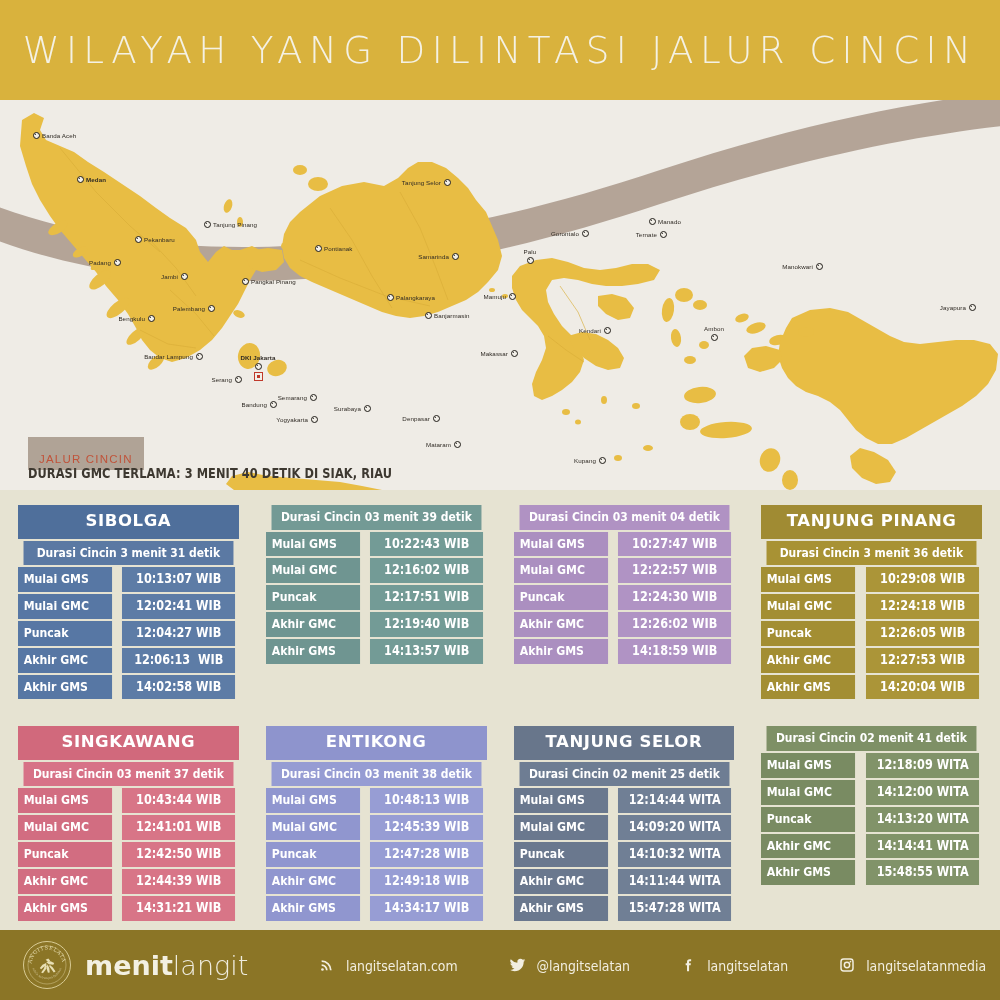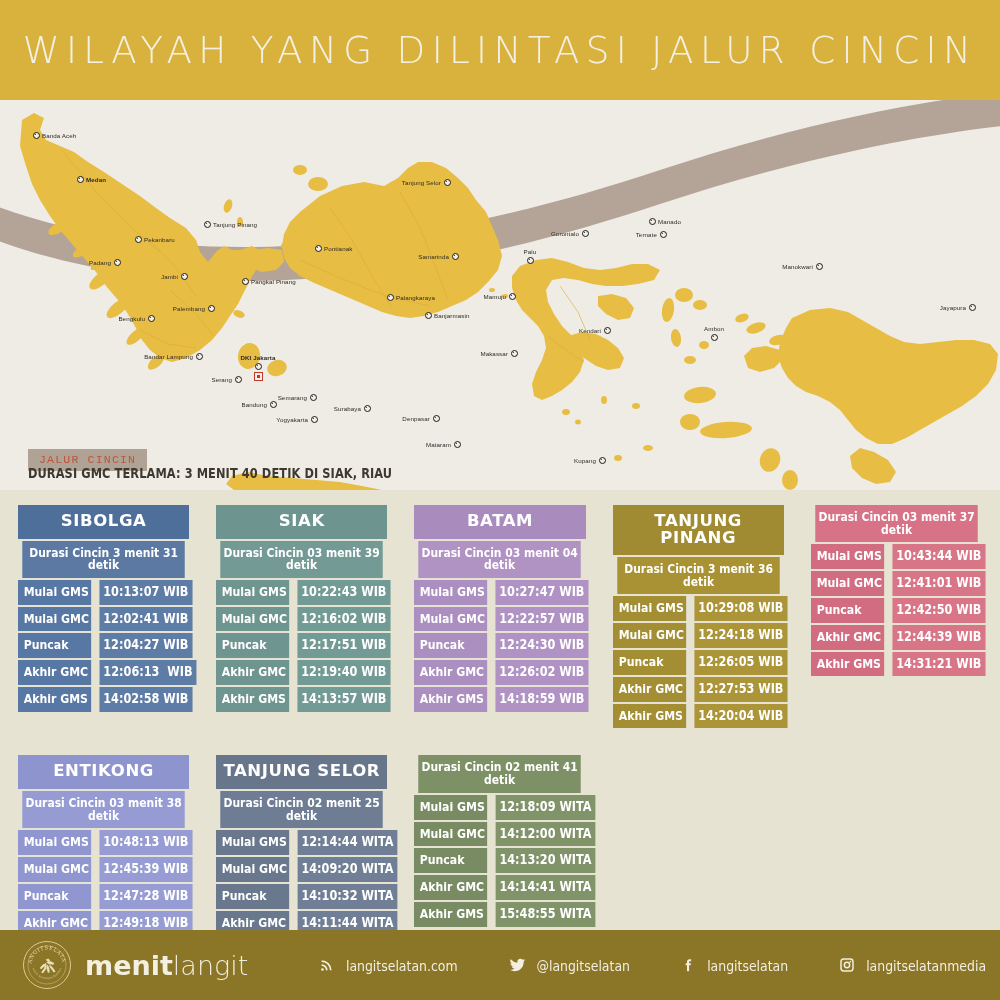--- a/index.html
+++ b/index.html
@@ -45,42 +45,41 @@
   .jkt-marker { position:absolute; width: 9px; height: 9px; background:#f2efe8;
              border: 1.6px solid #c0392b; }
   .jkt-marker::after { content:""; position:absolute; left:2px; top:2px;
              width:3px; height:3px; background:#c0392b; }
 
   
   .legend-chip {
     position: absolute; left: 28px; top: 437px;
     background: #b0a396; color: #c0533a;
     font-size: 11.5px; letter-spacing: 1.2px; font-weight: 400;
-    padding: 4px 11px 5px 11px;
-    font-family: Liberation Mono, monospace;
-    margin-top: 12px;
+    padding: 16px 11px 5px 11px;
+    font-family: Liberation Sans, sans-serif;
   }
   .legend-caption {
     position: absolute; left: 28px; top: 465px;
     color: #3d3830; font-size: 13.6px; font-weight: 700;
     letter-spacing: 0.1px;
     font-family: "DejaVu Sans Condensed","DejaVu Sans", sans-serif;
     transform: scaleX(0.93); transform-origin: left center;
   }
 
   
   .cards-section {
     position: absolute; left: 0; top: 490px; width: 1000px; height: 440px;
     background: #e6e3d2;
   }
   .cards-grid {
     position: absolute; left: 18px; top: 15px;
     width: 964px;
     display: grid;
-    grid-template-columns: repeat(5, 1fr);
+    grid-template-columns: repeat(4, 1fr);
     column-gap: 18px; row-gap: 13px; gap: 27px;
   }
   .card { display: flex; flex-direction: column; gap: 2px; }
   .card-title {
     text-align: center; color: #ffffff; font-weight: bold;
     font-size: 16.5px; letter-spacing: 0.6px;
     padding: 8px 2px 9px 2px; line-height: 1;
     font-family: "DejaVu Sans", sans-serif;
   }
   .card-sub {
@@ -352,21 +351,20 @@
           <div class="card-row">
             <div class="cell-label" style="background: rgb(87, 119, 164);">Akhir GMC</div>
             <div class="cell-value" style="background: rgb(93, 124, 166);">12:06:13  WIB</div>
           </div>
           <div class="card-row">
             <div class="cell-label" style="background: rgb(87, 119, 164);">Akhir GMS</div>
             <div class="cell-value" style="background: rgb(93, 124, 166);">14:02:58 WIB</div>
           </div>
         </div>
         <div class="card">
-          <div class="card-title" style="background: rgb(110, 148, 144);">SIAK</div>
           <div class="card-sub" style="background: rgb(115, 154, 149);">Durasi Cincin 03 menit 39 detik</div>
           <div class="card-row">
             <div class="cell-label" style="background: rgb(111, 149, 145);">Mulai GMS</div>
             <div class="cell-value" style="background: rgb(115, 155, 150);">10:22:43 WIB</div>
           </div>
           <div class="card-row">
             <div class="cell-label" style="background: rgb(111, 149, 145);">Mulai GMC</div>
             <div class="cell-value" style="background: rgb(115, 155, 150);">12:16:02 WIB</div>
           </div>
           <div class="card-row">
@@ -376,21 +374,20 @@
           <div class="card-row">
             <div class="cell-label" style="background: rgb(111, 149, 145);">Akhir GMC</div>
             <div class="cell-value" style="background: rgb(115, 155, 150);">12:19:40 WIB</div>
           </div>
           <div class="card-row">
             <div class="cell-label" style="background: rgb(111, 149, 145);">Akhir GMS</div>
             <div class="cell-value" style="background: rgb(115, 155, 150);">14:13:57 WIB</div>
           </div>
         </div>
         <div class="card">
-          <div class="card-title" style="background: rgb(169, 140, 189);">BATAM</div>
           <div class="card-sub" style="background: rgb(176, 146, 195);">Durasi Cincin 03 menit 04 detik</div>
           <div class="card-row">
             <div class="cell-label" style="background: rgb(171, 143, 192);">Mulai GMS</div>
             <div class="cell-value" style="background: rgb(176, 147, 196);">10:27:47 WIB</div>
           </div>
           <div class="card-row">
             <div class="cell-label" style="background: rgb(171, 143, 192);">Mulai GMC</div>
             <div class="cell-value" style="background: rgb(176, 147, 196);">12:22:57 WIB</div>
           </div>
           <div class="card-row">
@@ -424,20 +421,21 @@
           <div class="card-row">
             <div class="cell-label" style="background: rgb(163, 142, 51);">Akhir GMC</div>
             <div class="cell-value" style="background: rgb(171, 149, 56);">12:27:53 WIB</div>
           </div>
           <div class="card-row">
             <div class="cell-label" style="background: rgb(163, 142, 51);">Akhir GMS</div>
             <div class="cell-value" style="background: rgb(171, 149, 56);">14:20:04 WIB</div>
           </div>
         </div>
         <div class="card">
+          <div class="card-title" style="background: rgb(209, 105, 124);">SINGKAWANG</div>
           <div class="card-sub" style="background: rgb(215, 114, 135);">Durasi Cincin 03 menit 37 detik</div>
           <div class="card-row">
             <div class="cell-label" style="background: rgb(210, 109, 129);">Mulai GMS</div>
             <div class="cell-value" style="background: rgb(216, 117, 135);">10:43:44 WIB</div>
           </div>
           <div class="card-row">
             <div class="cell-label" style="background: rgb(210, 109, 129);">Mulai GMC</div>
             <div class="cell-value" style="background: rgb(216, 117, 135);">12:41:01 WIB</div>
           </div>
           <div class="card-row">

